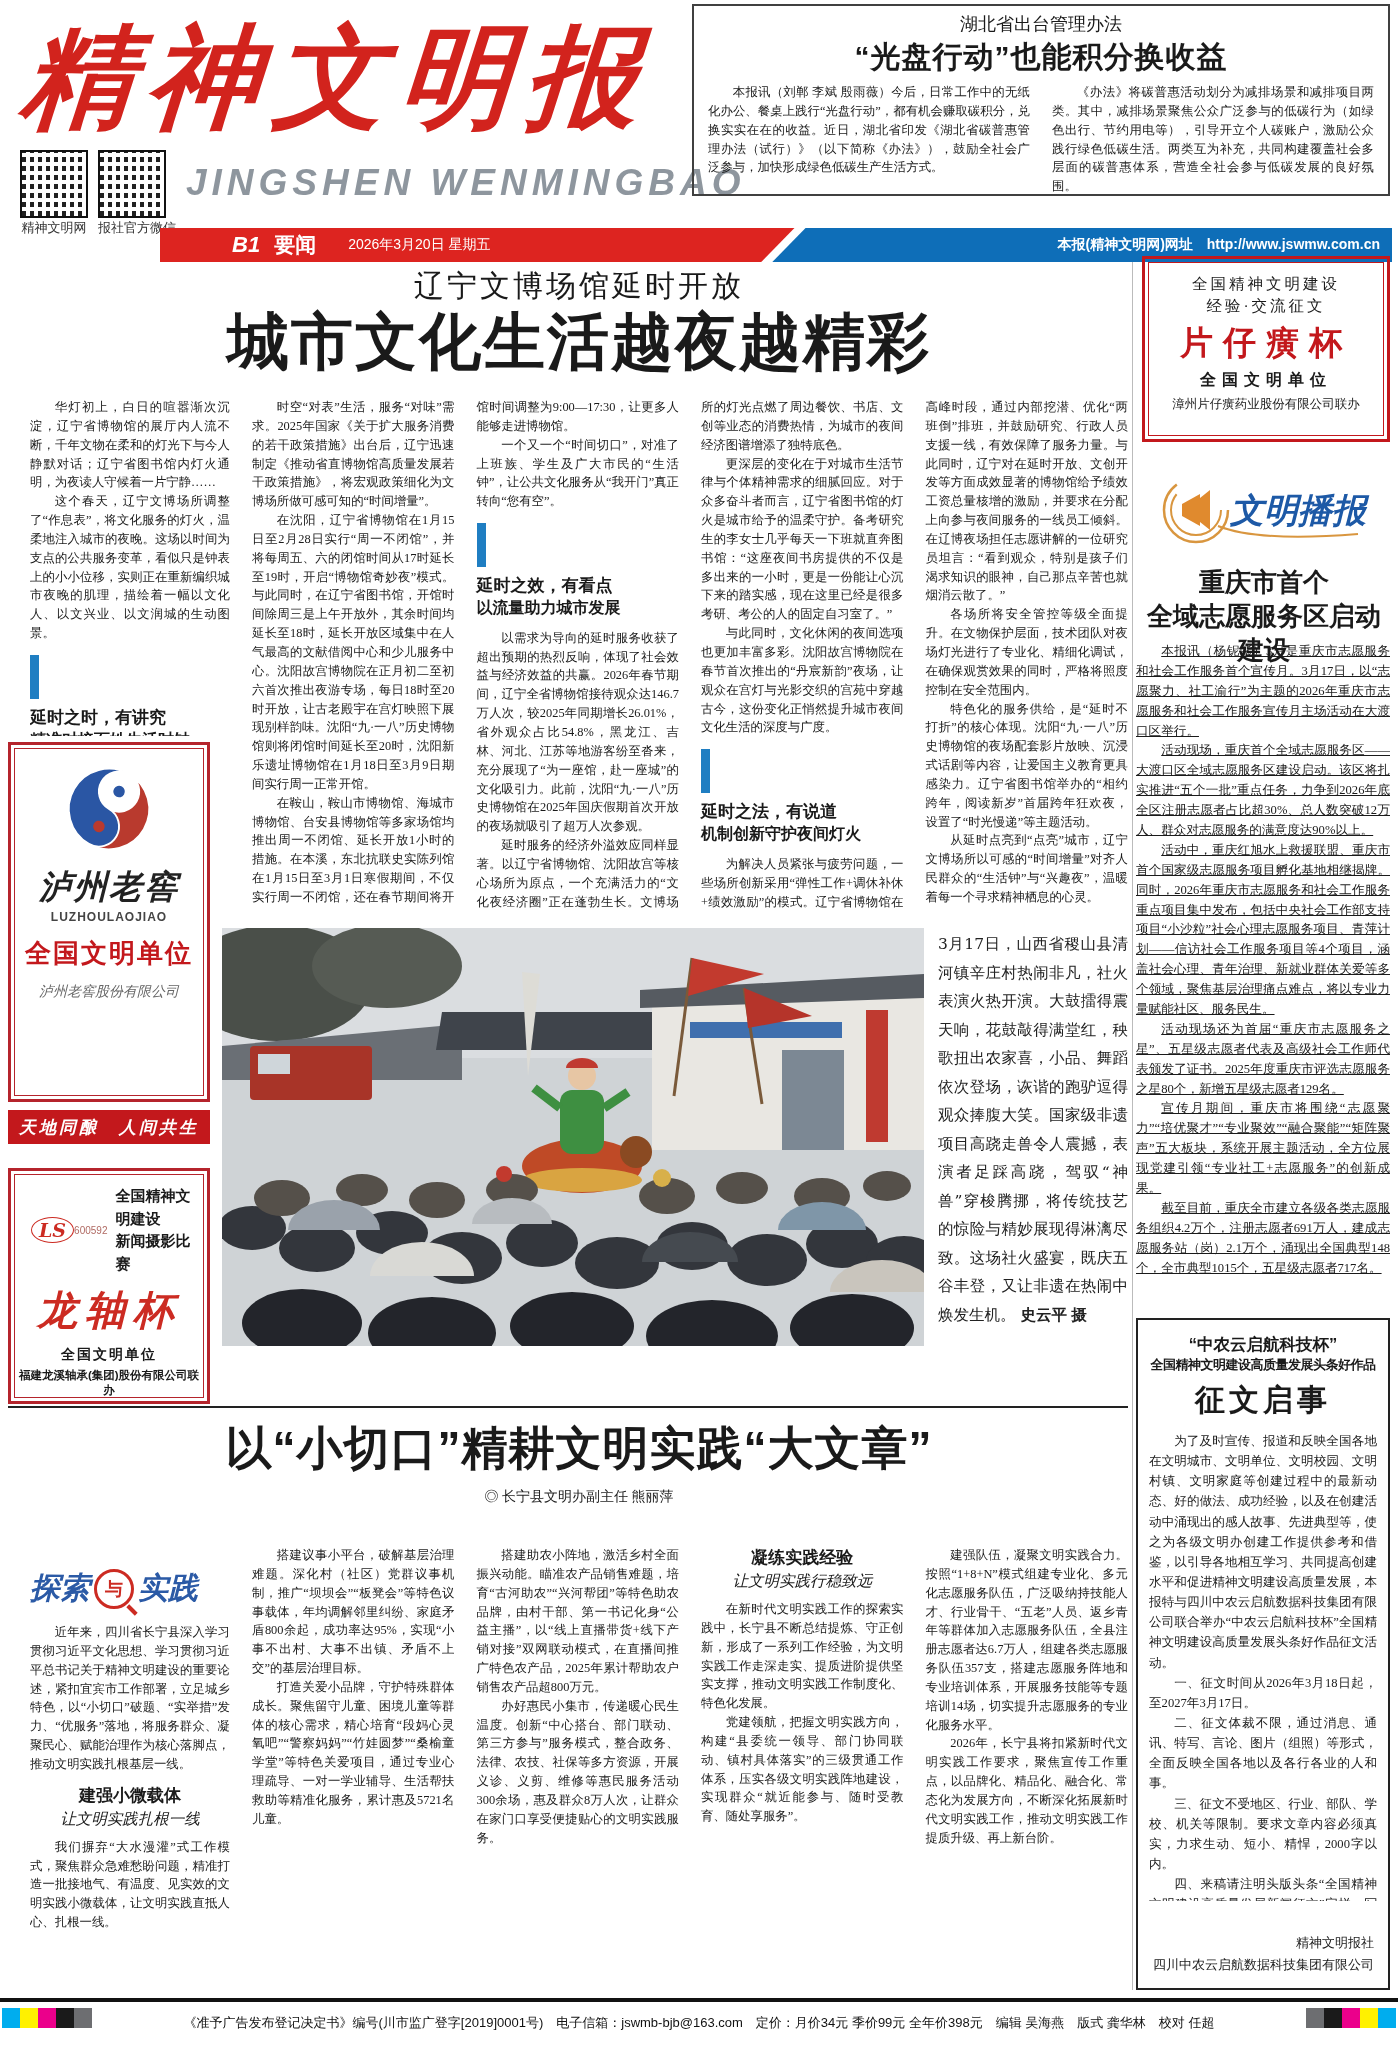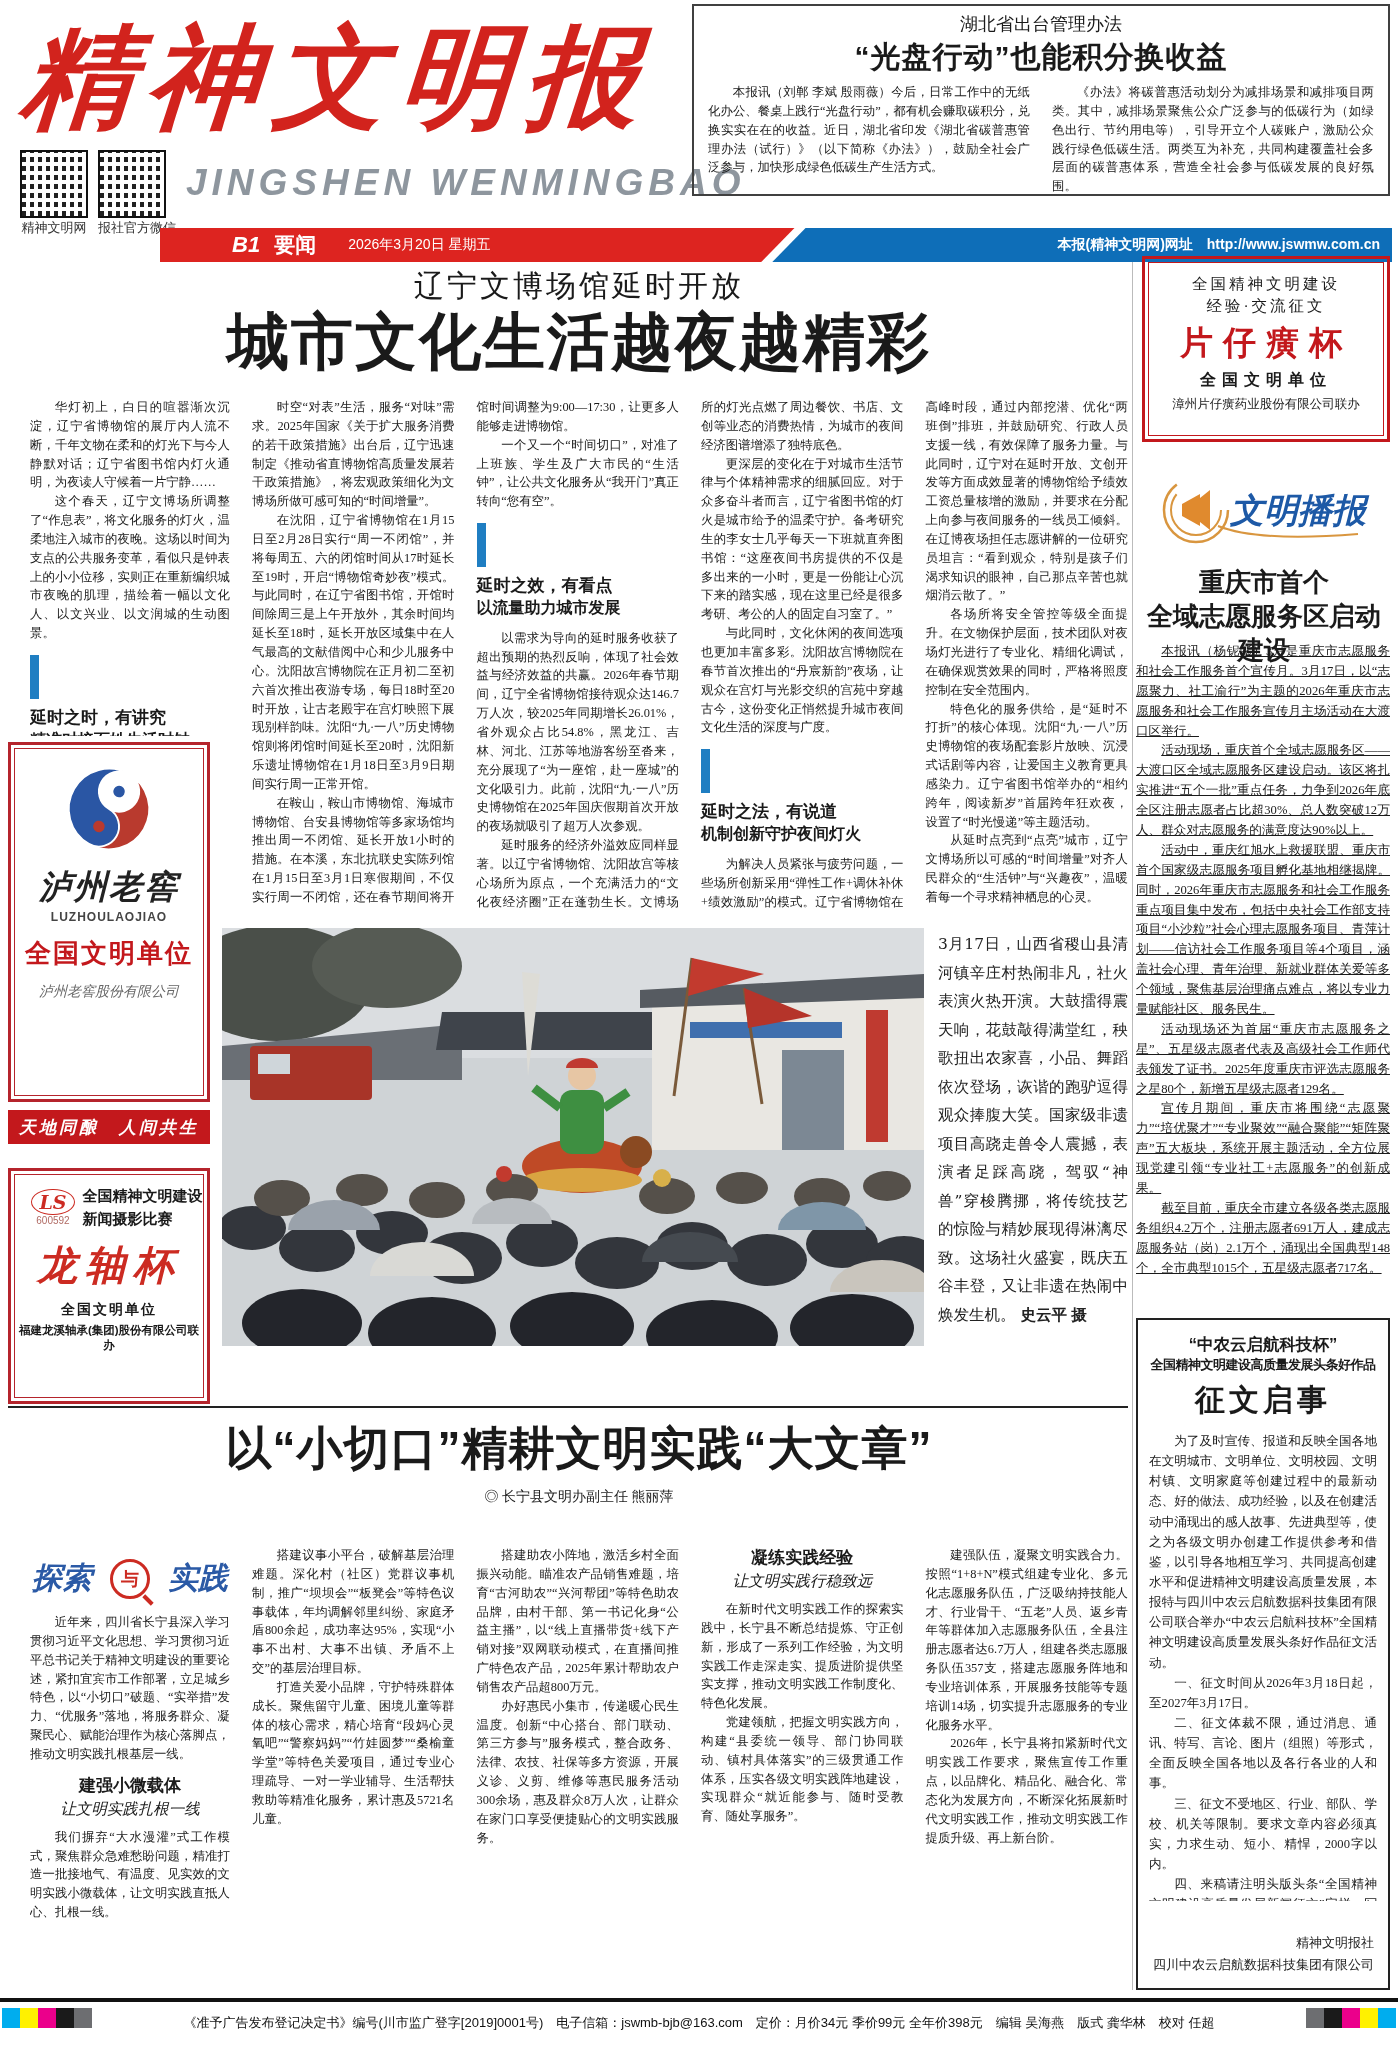--- a/index.html
+++ b/index.html
@@ -60,21 +60,21 @@
   .ad-lzlj .inner{border:1px solid #b5242c;height:100%;box-sizing:border-box;text-align:center;padding-top:14px;}
   .lzlj-name{font-family:"DejaVu Serif",serif;font-weight:900;font-style:italic;font-size:33px;color:#222;margin-top:6px;letter-spacing:2px;}
   .lzlj-latin{font-family:"Liberation Sans",sans-serif;font-weight:bold;font-size:12px;color:#444;letter-spacing:1px;}
   .lzlj-honor{font-family:"Liberation Sans",sans-serif;font-weight:900;font-size:26px;color:#c3181c;margin-top:12px;letter-spacing:2px;}
   .lzlj-company{font-family:"DejaVu Serif",serif;font-style:italic;font-size:14px;color:#666;margin-top:12px;}
   .lzlj-band{margin-top:8px;height:34px;background:#c3181c;color:#fff;display:flex;align-items:center;justify-content:center;
     font-family:"Liberation Sans",sans-serif;font-weight:900;font-style:italic;font-size:17px;letter-spacing:3px;}
   .ad-lz{position:absolute;left:8px;top:1168px;width:202px;height:236px;border:3px solid #b5242c;box-sizing:border-box;padding:3px;}
   .ad-lz .inner{border:1px solid #b5242c;height:100%;box-sizing:border-box;text-align:center;padding-top:10px;}
   .lz-top{display:flex;align-items:center;justify-content:center;gap:8px;}
-  .lz-logo{display:flex;flex-direction:column;align-items:center;margin-left:16px;}
+  .lz-logo{display:flex;flex-direction:row;align-items:center;margin-left:16px;}
   .lz-ls{font-family:"DejaVu Serif",serif;font-weight:900;font-style:italic;font-size:19px;color:#cc2b22;
     border:1px solid #cc2b22;border-radius:50%;padding:1px 7px;}
   .lz-stock{font-size:10px;color:#b06a63;font-family:"Liberation Sans",sans-serif;}
   .lz-lines{text-align:left;font-family:"Liberation Sans",sans-serif;font-weight:700;font-size:15px;line-height:1.5;}
   .lz-name{font-family:"DejaVu Serif",serif;font-weight:900;font-style:italic;font-size:40px;color:#cc2b22;letter-spacing:8px;margin-top:8px;}
   .lz-honor{font-family:"Liberation Sans",sans-serif;font-weight:700;font-size:14px;margin-top:8px;letter-spacing:2px;}
   .lz-company{font-family:"Liberation Sans",sans-serif;font-weight:700;font-size:11.5px;margin-top:4px;}
   
   .photo{position:absolute;left:222px;top:928px;width:702px;height:418px;overflow:hidden;}
   .photo svg{display:block;}
@@ -105,21 +105,21 @@
   .notice-paras p{margin:0;text-indent:2em;}
   .notice-sign{position:absolute;right:14px;bottom:12px;text-align:right;font-size:13px;line-height:1.7;}
   
   .h-rule{position:absolute;left:8px;top:1406px;width:1120px;height:2px;background:#222;}
   .bottom-headline{position:absolute;left:30px;top:1418px;width:1098px;text-align:center;
     font-family:"Liberation Sans",sans-serif;font-weight:900;font-size:46px;letter-spacing:1px;}
   .bottom-byline{position:absolute;left:30px;top:1488px;width:1098px;text-align:center;font-size:14px;color:#222;}
   .bottom-body{position:absolute;left:30px;top:1546px;width:1098px;height:444px;display:flex;}
   .bb-col1{width:200px;margin-right:22px;height:444px;overflow:hidden;}
   .bb-flow{flex:1;column-count:4;column-gap:22px;height:444px;overflow:hidden;}
-  .explore-badge{display:flex;align-items:center;justify-content:center;gap:18px;margin:12px 0 14px;}
+  .explore-badge{display:flex;align-items:center;gap:4px;margin:22px 0 14px;}
   .eb-word{font-family:"DejaVu Serif",serif;font-weight:900;font-style:italic;font-size:30px;color:#2b5aa6;}
   .eb-circle{position:relative;width:34px;height:34px;border:3px solid #cc2b22;border-radius:50%;
     display:flex;align-items:center;justify-content:center;font-weight:900;font-size:18px;color:#cc2b22;}
   .eb-circle::after{content:"";position:absolute;right:-7px;bottom:-6px;width:12px;height:4px;background:#cc2b22;transform:rotate(45deg);}
   .bsub{margin:10px 0 8px;text-align:center;break-inside:avoid;}
   .bsub .t1{font-family:"Liberation Sans",sans-serif;font-weight:800;font-size:17px;}
   .bsub .t2{font-family:"DejaVu Serif",serif;font-style:italic;font-size:15.5px;margin-top:2px;}
   
   .footer-rule{position:absolute;left:0;top:1998px;width:1398px;height:4px;background:#111;}
   .footer-text{position:absolute;left:0;top:2014px;width:1398px;text-align:center;font-size:13px;

